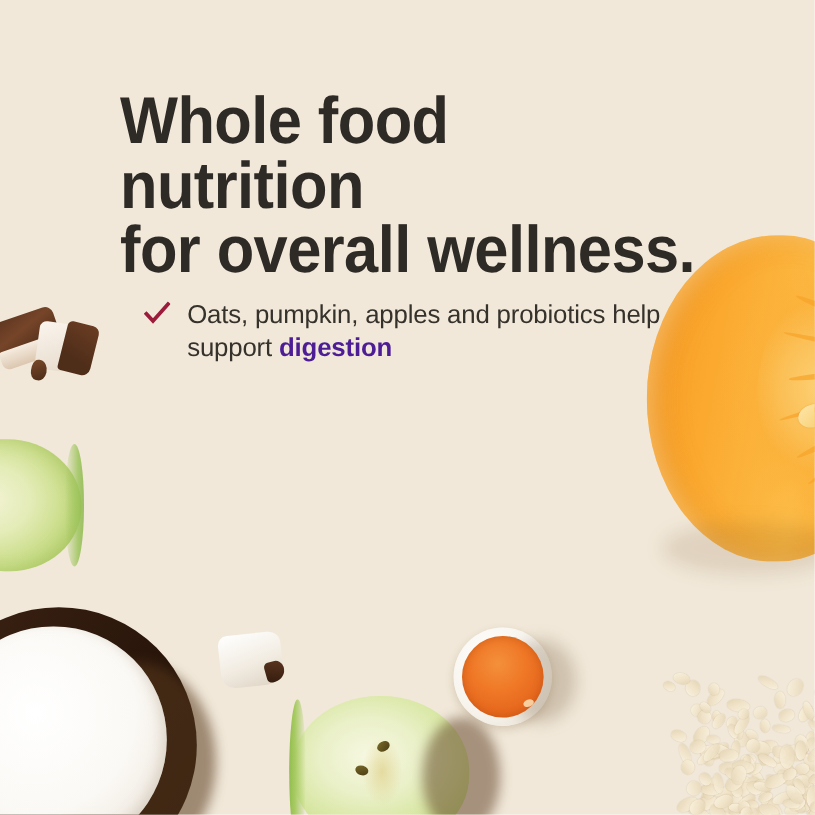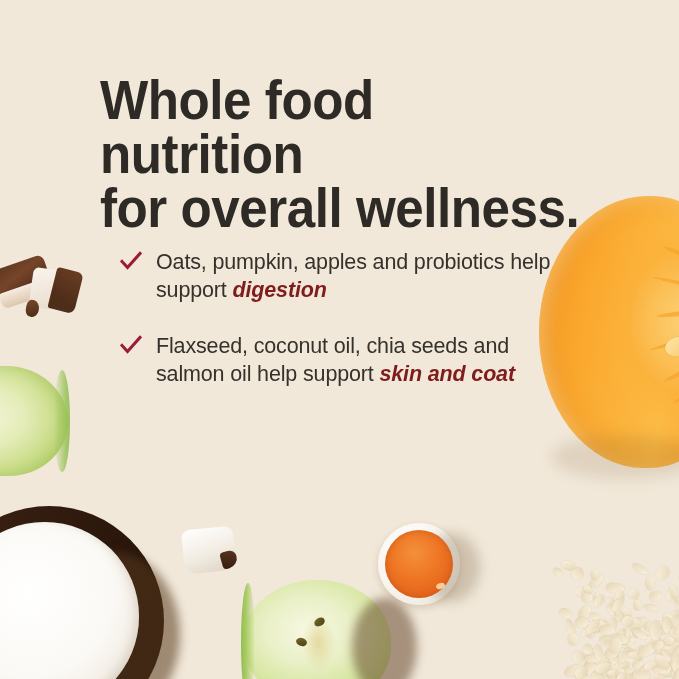--- a/index.html
+++ b/index.html
@@ -64,22 +64,21 @@
     position: absolute;
     left: 0;
     top: 3px;
     width: 22px;
     height: 20px;
   }
   .check svg { display: block; width: 22px; height: 20px; }
 
   .bullet b {
     font-weight: 700;
-    color: #7f1d1d;
-    font-style: italic;
+    color: #4c1d95;
   }
 
   
   .deco { position: absolute; z-index: 10; }
 
   
   #pumpkin {
     right: -70px;
     top: 196px;
     width: 210px;
@@ -547,25 +546,17 @@
 
     <div class="bullet">
       <span class="check">
         <svg viewBox="0 0 22 20" xmlns="http://www.w3.org/2000/svg">
           <path d="M2 10.5 L7.5 16.5 L20 2.5" fill="none" stroke="#9b1b3a" stroke-width="3.1" stroke-linecap="square" stroke-linejoin="miter"></path>
         </svg>
       </span>
       <span>Oats, pumpkin, apples and probiotics help support </span><b>digestion</b>
     </div>
 
-    <div class="bullet">
-      <span class="check">
-        <svg viewBox="0 0 22 20" xmlns="http://www.w3.org/2000/svg">
-          <path d="M2 10.5 L7.5 16.5 L20 2.5" fill="none" stroke="#9b1b3a" stroke-width="3.1" stroke-linecap="square" stroke-linejoin="miter"></path>
-        </svg>
-      </span>
-      <span>Flaxseed, coconut oil, chia seeds and salmon oil help support </span><b>skin and coat</b>
-    </div>
 
 
   </div>
 
 </div>
 
 </body></html>

